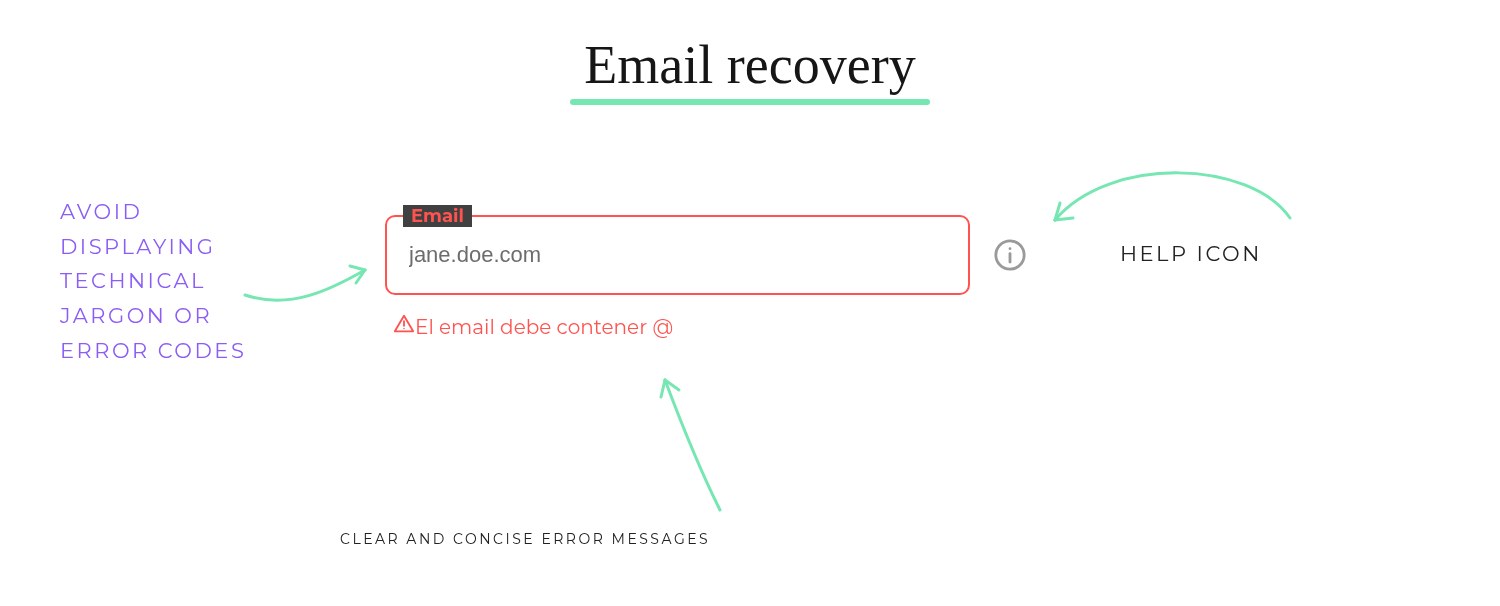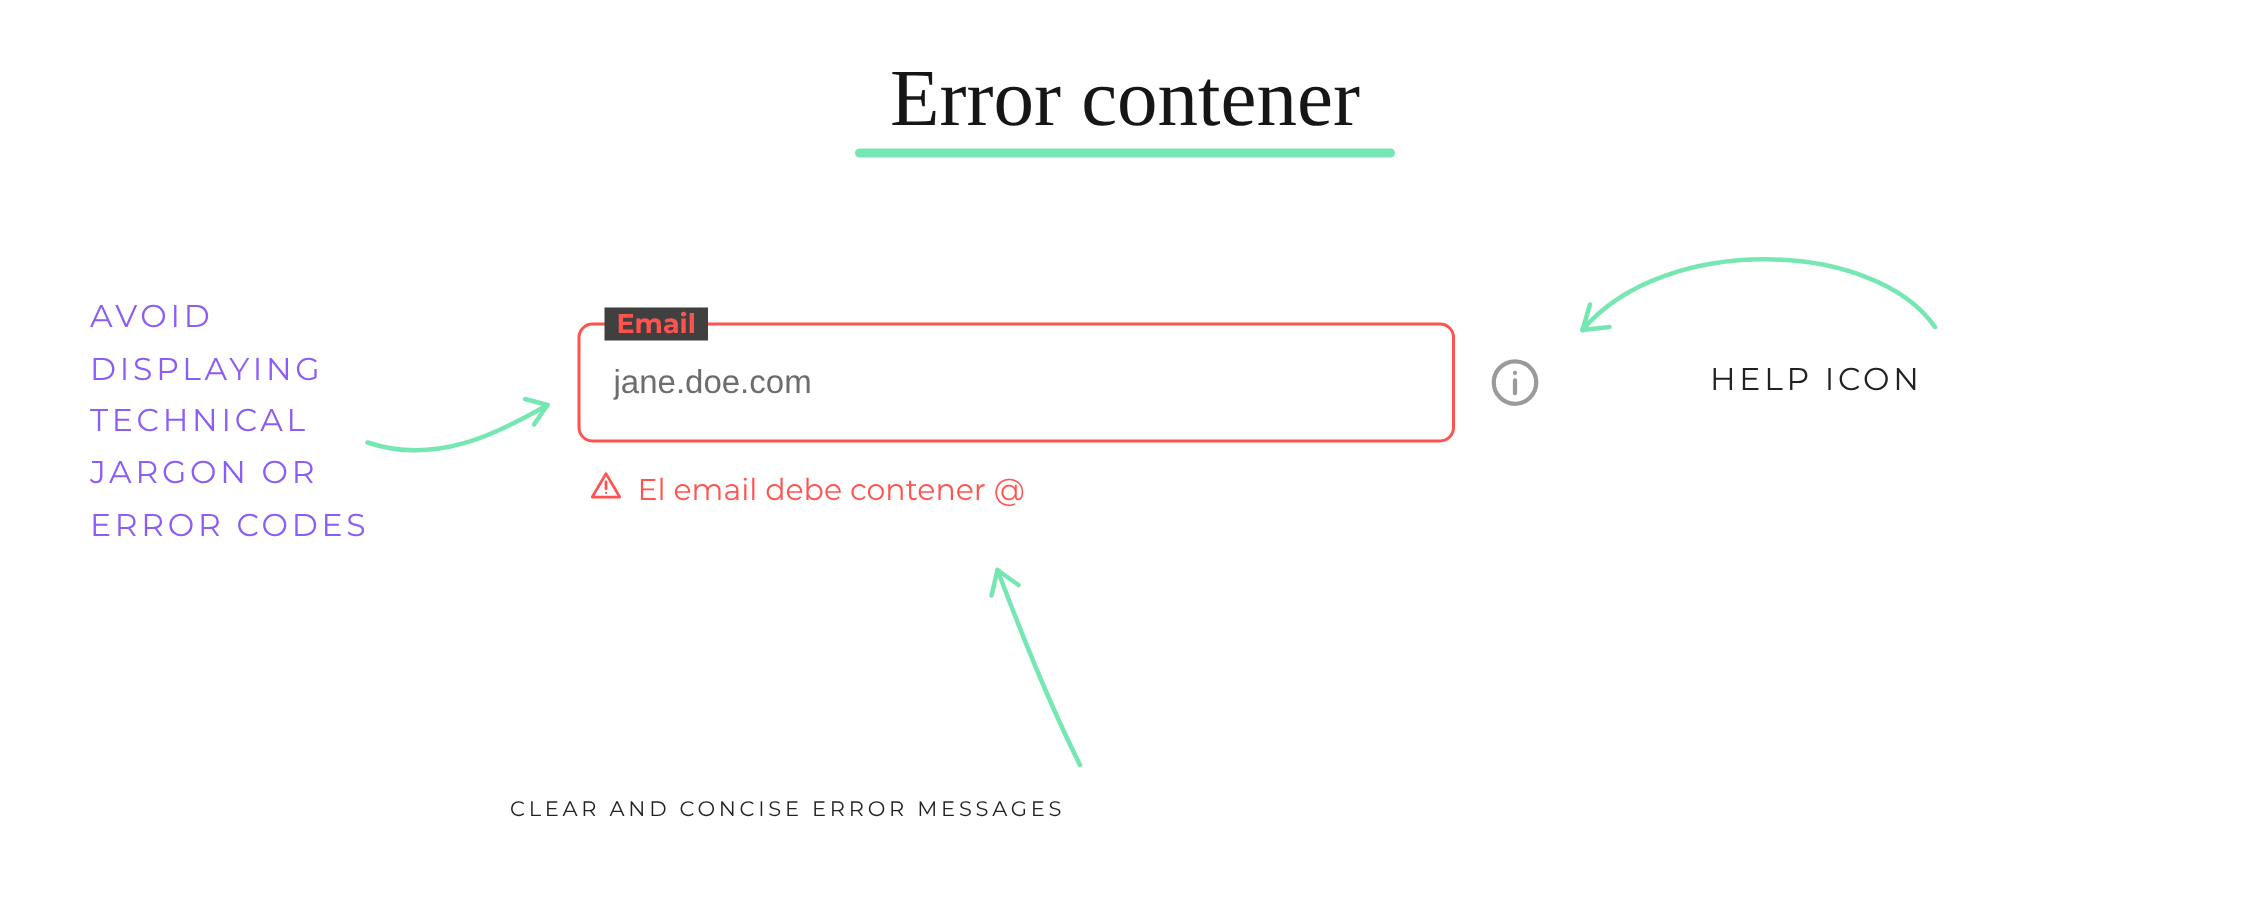--- a/index.html
+++ b/index.html
@@ -54,21 +54,20 @@
   
   .right-annot {
     position: absolute;
     left: 1120px;
     top: 241px;
     font-size: 21px;
     letter-spacing: 2.5px;
     color: #222222;
     text-transform: uppercase;
     font-weight: 400;
-    margin-left: 20px;
   }
 
   
   .bottom-annot {
     position: absolute;
     left: 340px;
     top: 530px;
     font-size: 14px;
     letter-spacing: 2.5px;
     color: #222222;
@@ -110,21 +109,20 @@
     font-family: Liberation Sans, sans-serif;
     color: #6d6d6d;
     background: transparent;
   }
   .field-input::placeholder { color: #6d6d6d; }
 
   .error-row {
     margin-top: 18px;
     display: flex;
     align-items: center;
-    gap: 10px;
     padding-left: 8px;
     color: #ff5350;
     font-size: 20px;
   }
   .error-row svg { flex: 0 0 auto; }
 
   
   .info-icon {
     position: absolute;
     left: 992px;
@@ -143,21 +141,21 @@
     position: absolute;
     left: 0; top: 0;
     width: 1500px; height: 606px;
     pointer-events: none;
   }
 </style>
 </head>
 <body>
 
 <div class="title-wrap">
-  <span class="title">Error contener</span>
+  <span class="title">Email recovery</span>
   <span class="title-underline"></span>
 </div>
 
 <div class="left-annot">AVOID DISPLAYING TECHNICAL JARGON OR ERROR CODES</div>
 
 <div class="right-annot">HELP ICON</div>
 
 <div class="bottom-annot">CLEAR AND CONCISE ERROR MESSAGES</div>
 
 <div class="field-group">

